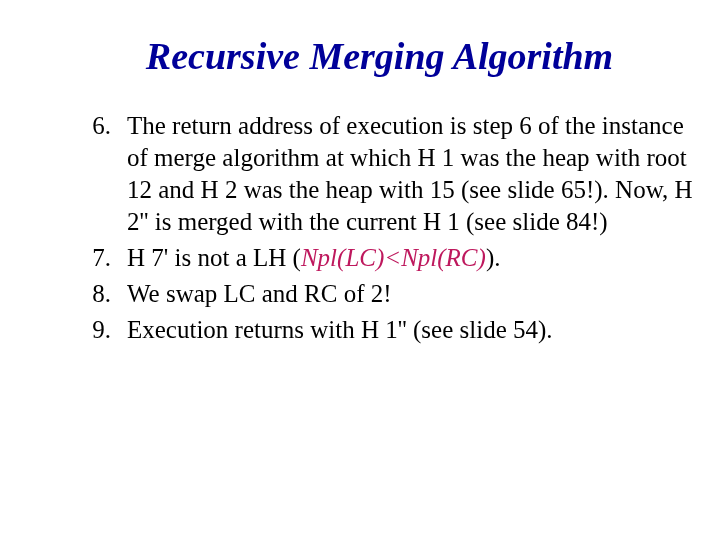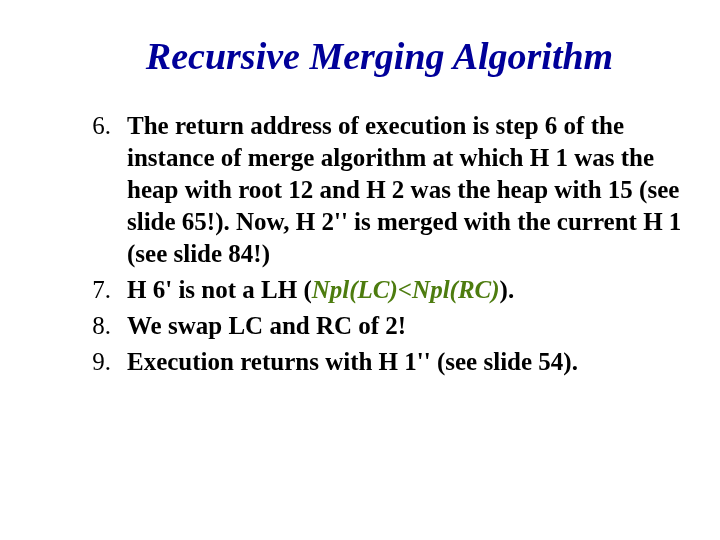--- a/index.html
+++ b/index.html
@@ -2,43 +2,43 @@
 <html><head>
 <meta charset="utf-8">
 <style>
   * { margin: 0; padding: 0; box-sizing: border-box; }
   html, body { width: 720px; height: 540px; background: #fff; font-family: "Times New Roman", Times, serif; color: #000; }
   .slide { width: 717px; height: 540px; position: relative; padding: 28px 44px 0 44px; margin-left: 21px; }
   .title { text-align: center; font-style: italic; font-weight: bold; font-size: 38px; color: #000099; margin-top: 6px; margin-bottom: 32px; }
   .list { font-size: 25px; line-height: 1.28; }
   .item { display: flex; margin-bottom: 4px; }
   .num { width: 62px; flex: 0 0 62px; text-align: right; padding-right: 16px; }
-  .txt { flex: 1; font-weight: bold; }
-  .redital { color: #4d7c0f; font-style: italic; }
+  .txt { flex: 1; }
+  .redital { color: #be185d; font-style: italic; }
   .footer { position: absolute; bottom: 14px; left: 0; width: 100%; display: flex; justify-content: space-between; font-size: 14px; padding: 0 38px; }
   .footer .left { flex: 1; text-align: left; }
   .footer .center { flex: 1; text-align: center; }
   .footer .right { flex: 1; text-align: right; }
 </style>
 </head>
 <body>
 
 <div class="slide">
   <div class="title">Recursive Merging Algorithm</div>
 
   <div class="list">
 
     <div class="item">
       <div class="num">6.</div>
       <div class="txt">The return address of execution is step 6 of the instance of merge algorithm at which H 1 was the heap with root 12 and H 2 was the heap with 15 (see slide 65!).  Now, H 2'' is merged with the current H 1 (see slide 84!)</div>
     </div>
 
     <div class="item">
       <div class="num">7.</div>
-      <div class="txt"><span>H 6' is not a LH (</span><span class="redital">Npl(LC)&lt;Npl(RC)</span><span>).</span></div>
+      <div class="txt"><span>H 7' is not a LH (</span><span class="redital">Npl(LC)&lt;Npl(RC)</span><span>).</span></div>
     </div>
 
     <div class="item">
       <div class="num">8.</div>
       <div class="txt">We swap LC and RC of 2!</div>
     </div>
 
     <div class="item">
       <div class="num">9.</div>
       <div class="txt">Execution returns with H 1'' (see slide 54).</div>

